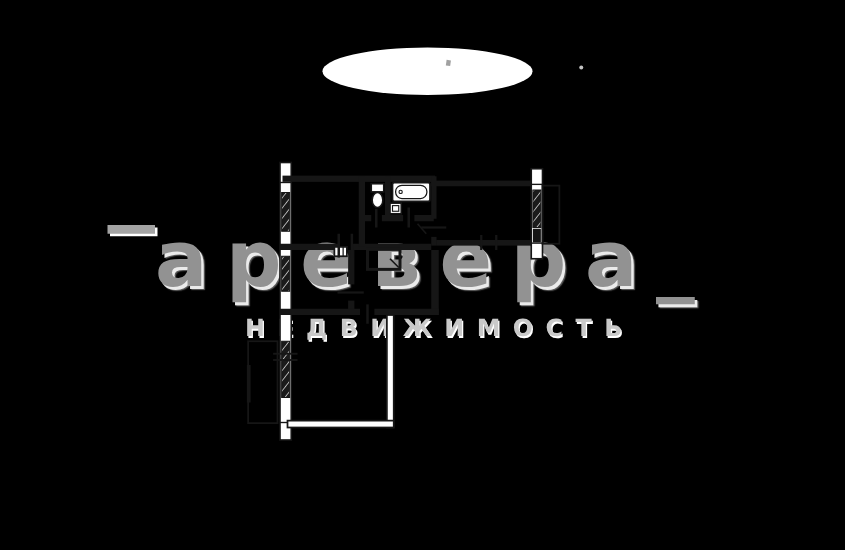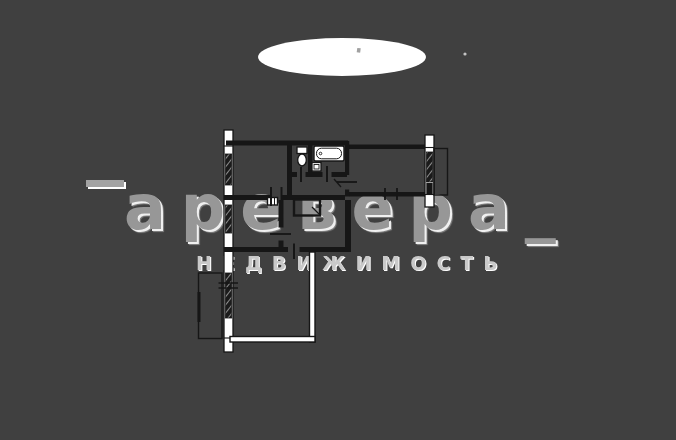--- a/index.html
+++ b/index.html
@@ -38,21 +38,21 @@
     white-space:nowrap;
     user-select:none;
   }
   svg.plan{position:absolute;left:0;top:0;z-index:3;}
   .wm-layer{position:absolute;inset:0;z-index:2;}
   .bg-layer{position:absolute;inset:0;z-index:1;}
 </style>
 </head>
 <body>
 
-<div class="screen" style="background: #404040;">
+<div class="screen" style="background: #000000;">
 
   <div class="bg-layer">
     <div class="blob"></div>
   </div>
 
   <div class="wm-layer">
     <div class="wm-bar"></div>
     <div class="wm-brand" style="color: rgb(159, 159, 159);">аревера_</div>
     <div class="wm-tagline" style="color: rgb(201, 201, 201);">НЕДВИЖИМОСТЬ</div>
   </div>

